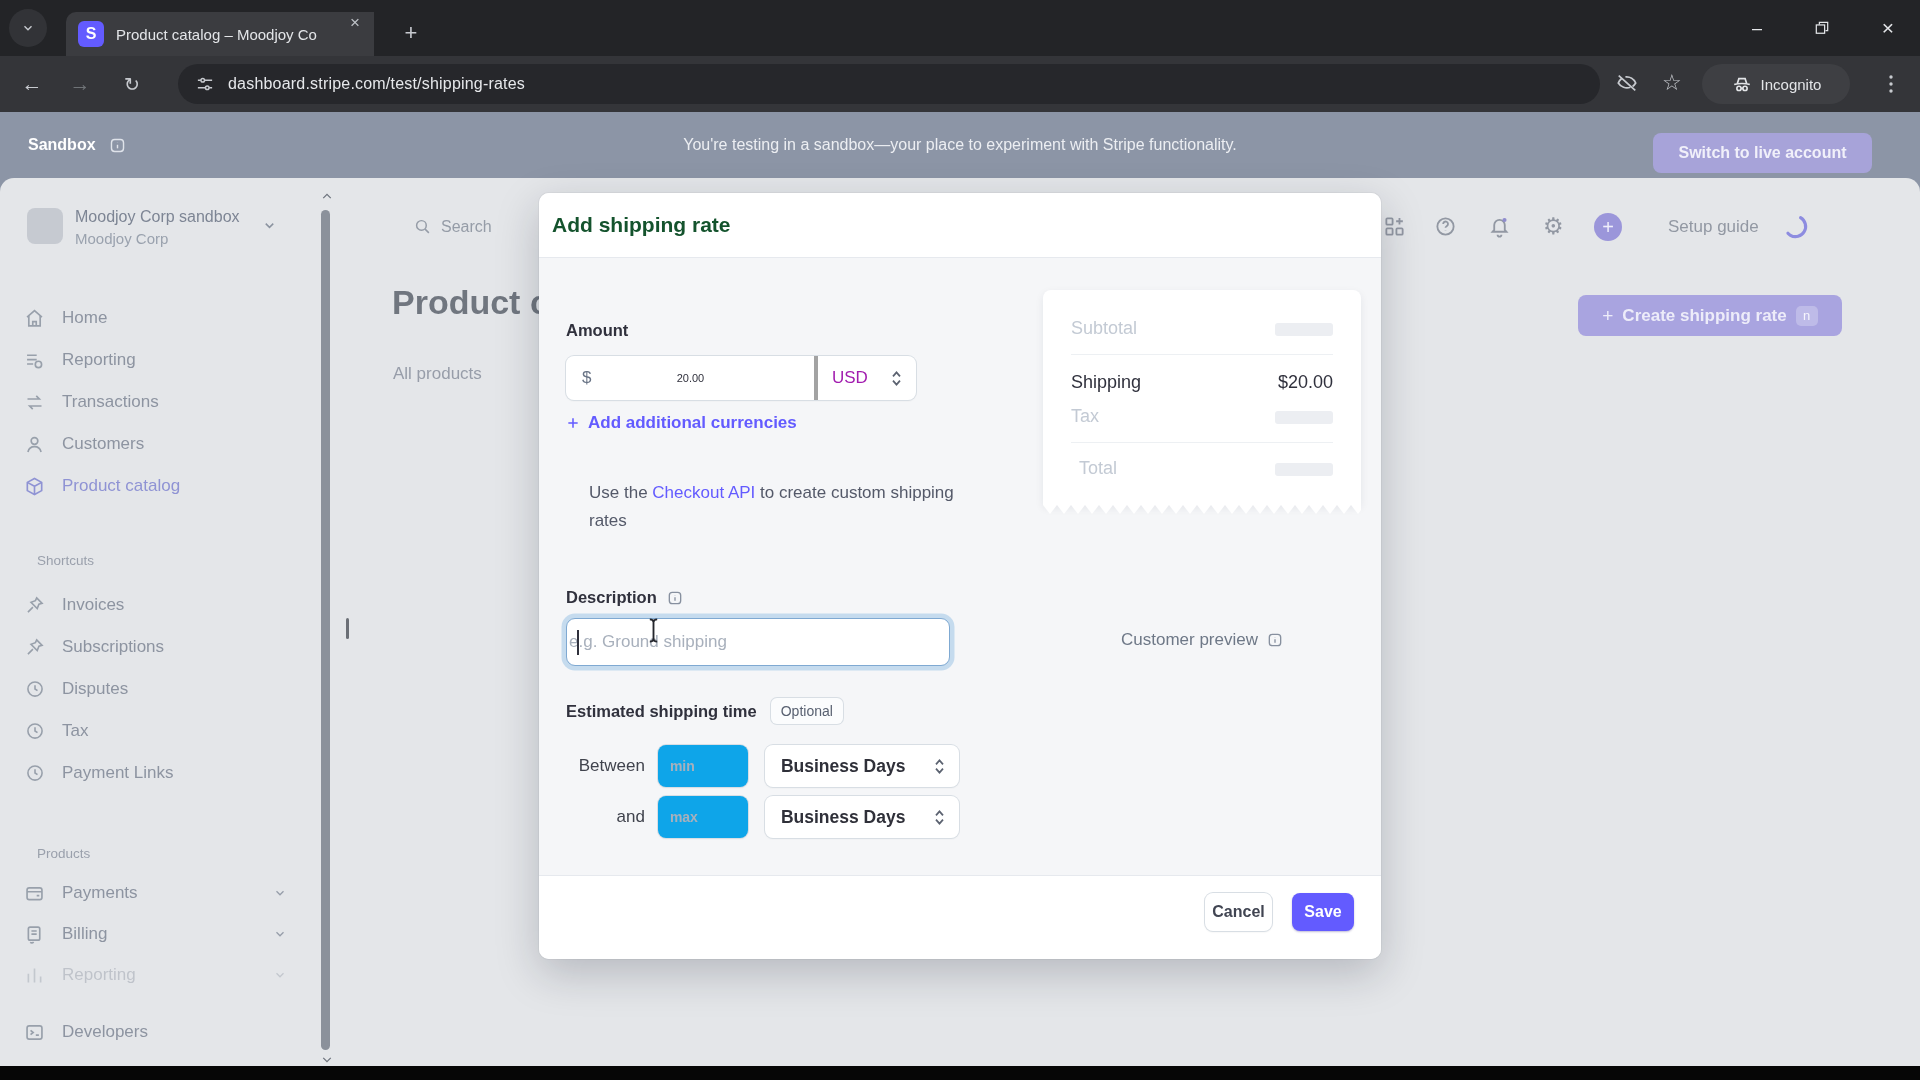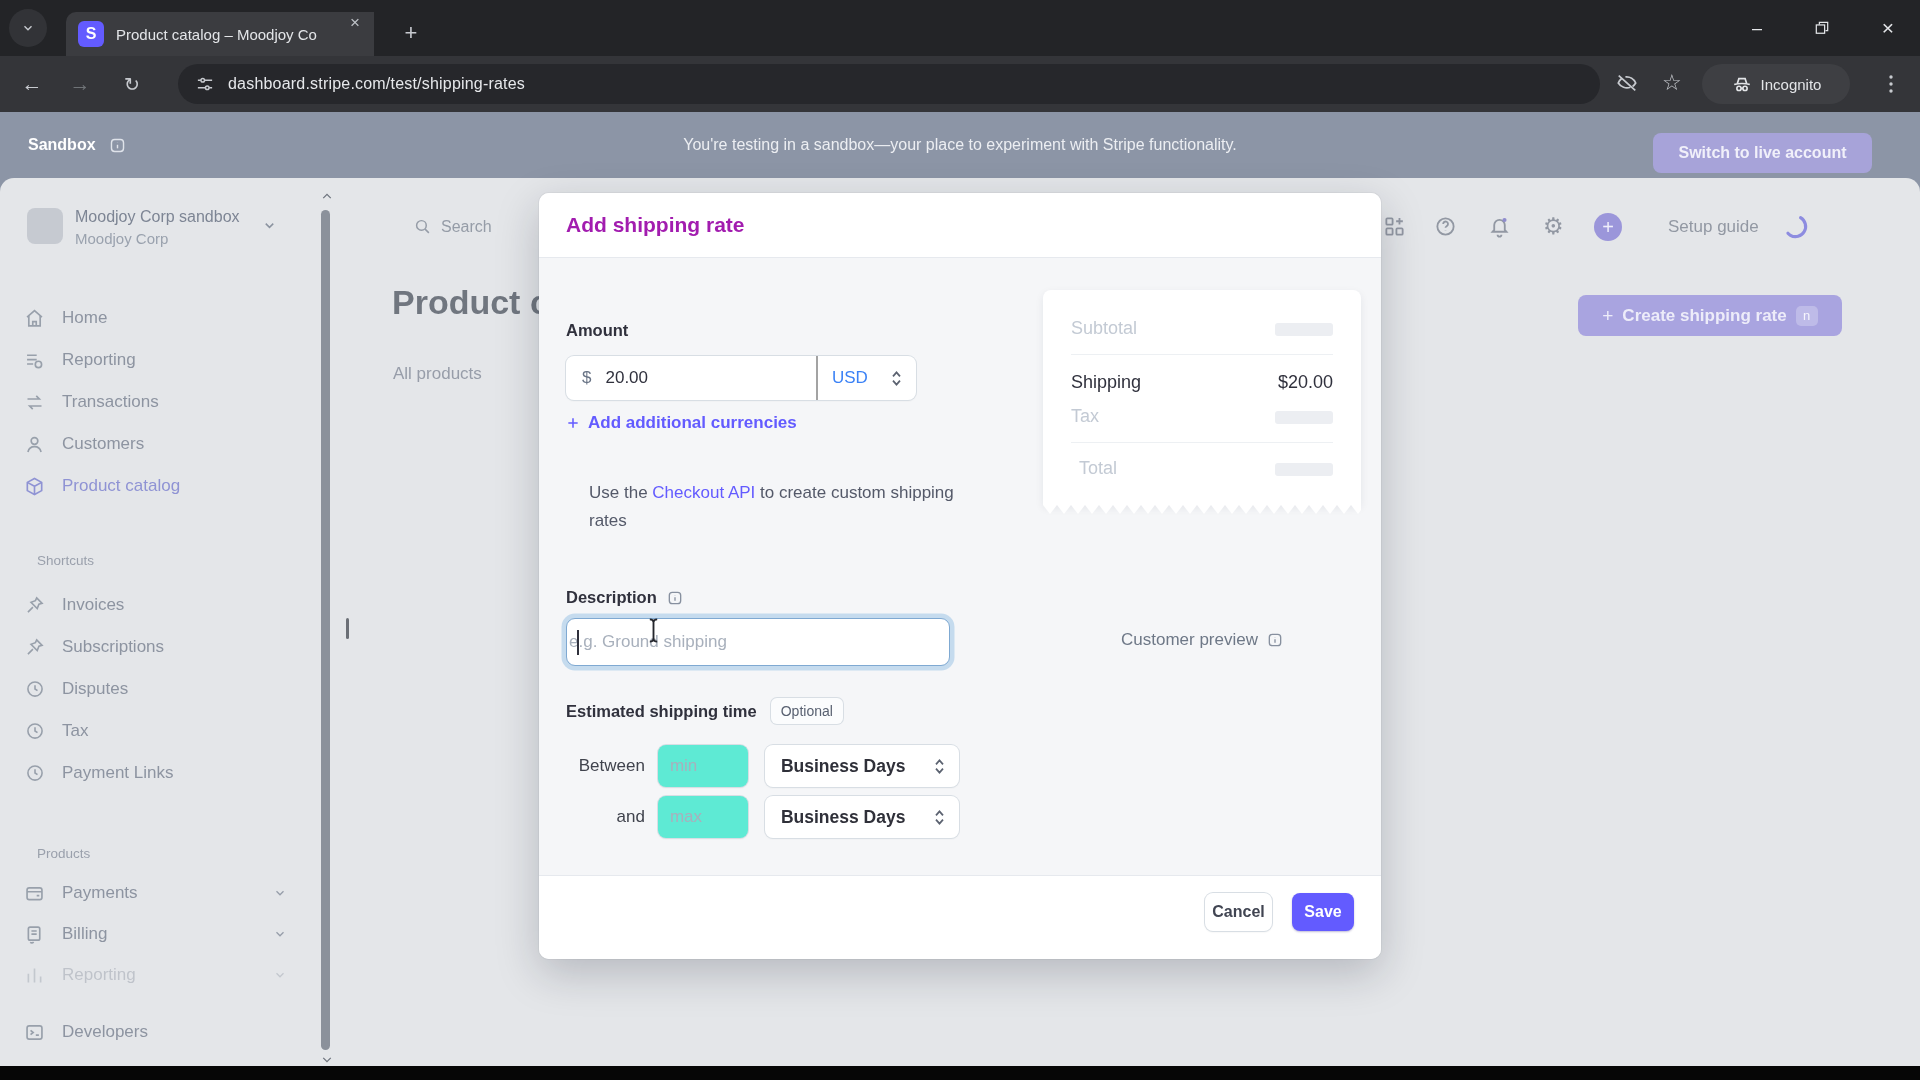--- a/index.html
+++ b/index.html
@@ -67,45 +67,45 @@
   .createbtn{top:295px;left:1578px;width:264px;height:41px;border-radius:8px;background:#a9a4e0;
              display:flex;align-items:center;justify-content:center;gap:9px;color:#edecf9;font-size:17px;font-weight:600;}
   .nbadge{width:22px;height:20px;border-radius:5px;background:rgba(255,255,255,.25);font-size:13px;font-weight:400;
           display:flex;align-items:center;justify-content:center;color:#f6f5fc;}
 
   
   .modal{top:193px;left:539px;width:842px;height:766px;border-radius:10px;background:#f5f6f8;
          box-shadow:0 14px 44px rgba(20,24,40,.22),0 0 0 1px rgba(20,24,40,.04);}
   .mhead{position:absolute;top:0;left:0;right:0;height:64px;background:#fff;border-radius:10px 10px 0 0;
          border-bottom:1px solid #e6e9ee;display:flex;align-items:center;}
-  .mtitle{margin-left:27px;font-size:21px;font-weight:600;color:#a21caf;}
+  .mtitle{margin-left:13px;font-size:21px;font-weight:600;color:#14532d;}
   .mfoot{position:absolute;left:0;right:0;bottom:0;height:83px;background:#fff;border-radius:0 0 10px 10px;
          border-top:1px solid #e6e9ee;}
   .mlabel{font-size:16.5px;font-weight:bold;color:#30313d;}
   .fieldshadow{box-shadow:0 0 0 1px #d8dee4,0 1px 2px rgba(0,0,0,.07);}
   .amtgroup{top:163px;left:27px;width:350px;height:44px;background:#fff;border-radius:8px;display:flex;align-items:center;}
   .amtprefix{color:#687385;font-size:17px;margin-left:16px;}
-  .amtinput{border:none;outline:none;background:transparent;font-size:17px;color:#30313d;width:170px;margin-left:12px;
-            font-family:inherit;}
-  .curr{margin-left:auto;width:98px;height:100%;border-left:2px solid #a3a3a3;display:flex;align-items:center;
-        font-size:17px;color:#3b82f6;}
+  .amtinput{border:none;outline:none;background:transparent;font-size:11px;color:#30313d;width:170px;margin-left:12px;
+            font-family:inherit;text-align:center;}
+  .curr{margin-left:auto;width:98px;height:100%;border-left:4px solid #a3a3a3;display:flex;align-items:center;
+        font-size:17px;color:#a21caf;}
   .purple{color:#635bff;}
   .addlink{top:413px;left:566px;display:flex;align-items:center;gap:8px;font-size:17px;font-weight:600;color:#635bff;}
   .apinote{top:479px;left:589px;width:392px;font-size:17px;line-height:28px;color:#545969;}
   .descinput{top:425px;left:27px;width:382px;height:46px;background:#fff;border-radius:9px;
              border:1px solid #7fa9d2;box-shadow:0 0 0 4.5px #c5dbee;display:flex;align-items:center;}
   .descinput input{border:none;outline:none;background:transparent;font-size:17px;color:#30313d;width:340px;
                    font-family:inherit;}
   .descinput input::placeholder{color:#a8b0bc;}
   .amtinput::placeholder,.mininput::placeholder{color:#a8b0bc;}
   .optbadge{display:inline-flex;align-items:center;justify-content:center;height:26px;padding:0 10px;border-radius:6px;
             background:#fbfcfd;box-shadow:0 0 0 1px #d8dee4;color:#596171;font-size:14px;margin-left:14px;}
   .rowlbl{font-size:17px;color:#40434d;}
-  .mininput{width:90px;height:42px;background:#5eead4;border-radius:8px;border:none;outline:none;padding:0 12px;
-            font-size:17px;color:#30313d;box-sizing:border-box;font-family:inherit;}
+  .mininput{width:90px;height:42px;background:#0ea5e9;border-radius:8px;border:none;outline:none;padding:0 12px;
+            font-size:14px;color:#30313d;box-sizing:border-box;font-family:inherit;font-weight:bold;}
   .bdsel{width:198px;height:42px;background:#fff;border-radius:8px;display:flex;align-items:center;
          font-size:17.5px;font-weight:600;color:#2f3039;}
   .updown{margin-left:auto;margin-right:12px;color:#5b6270;}
   .receipt{top:97px;left:504px;width:318px;height:215px;background:#fff;border-radius:8px 8px 0 0;
            box-shadow:0 3px 9px rgba(30,40,60,.08);}
   .r-light{color:#c3cad4;font-size:18px;}
   .r-dark{color:#30313d;font-size:18px;}
   .rbar{position:absolute;right:28px;width:58px;height:13px;border-radius:3px;background:#eceef2;}
   .rdiv{position:absolute;left:28px;right:28px;height:1px;background:#edf0f3;}
   .caption{top:437px;left:504px;width:318px;display:flex;align-items:center;justify-content:center;gap:9px;

